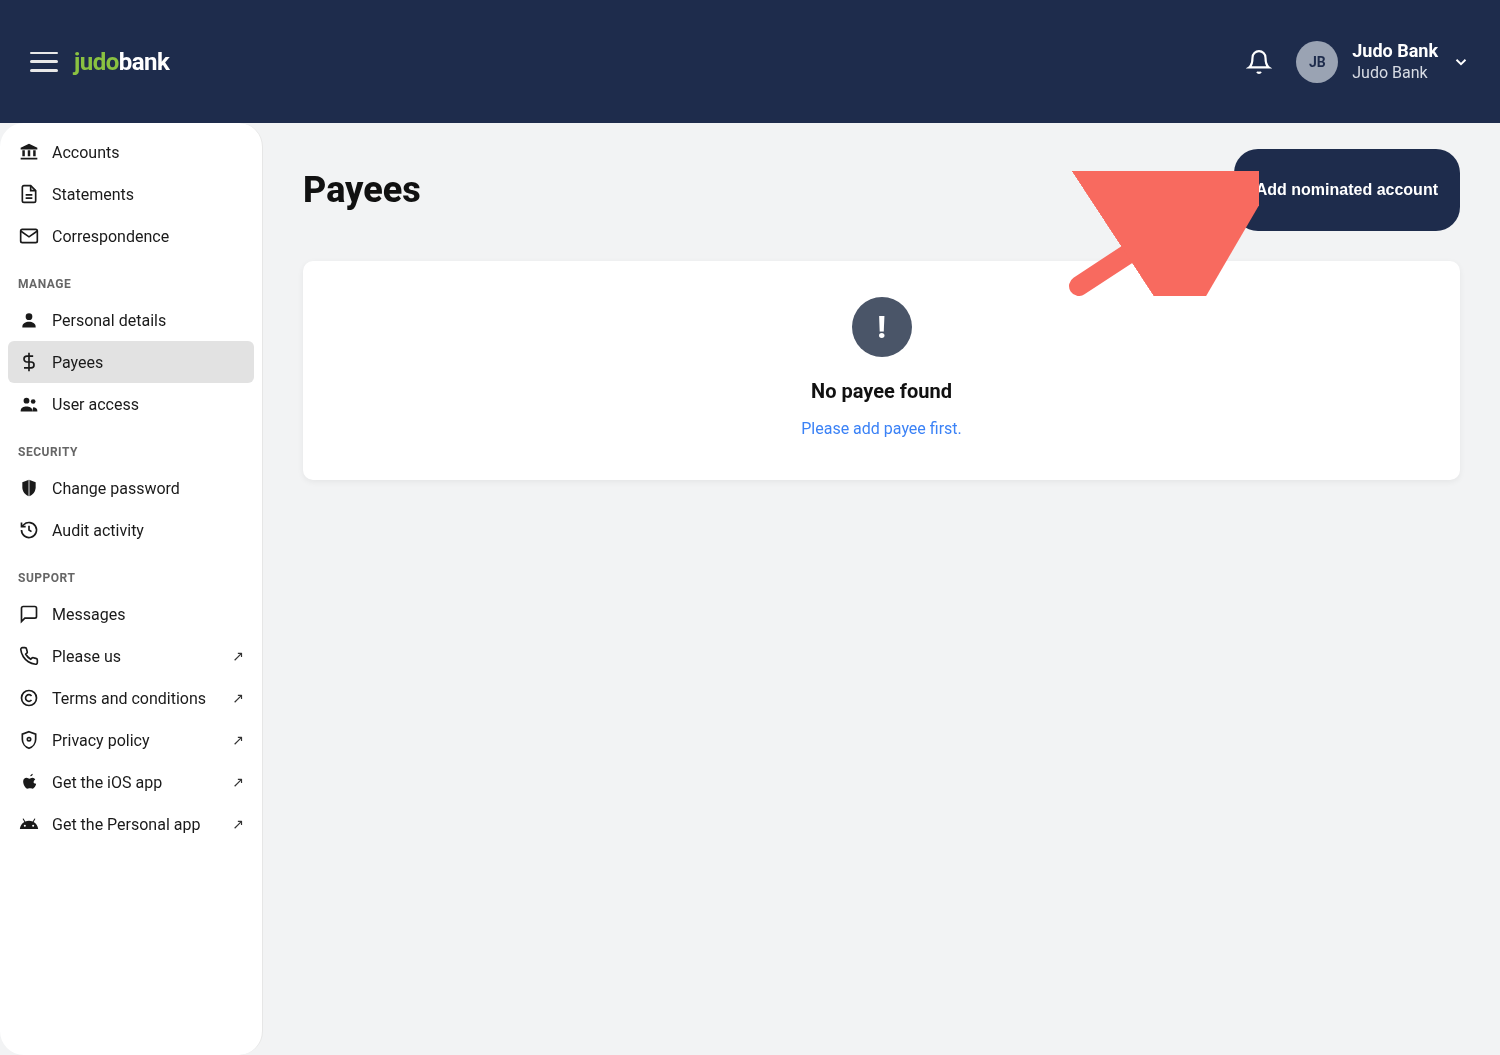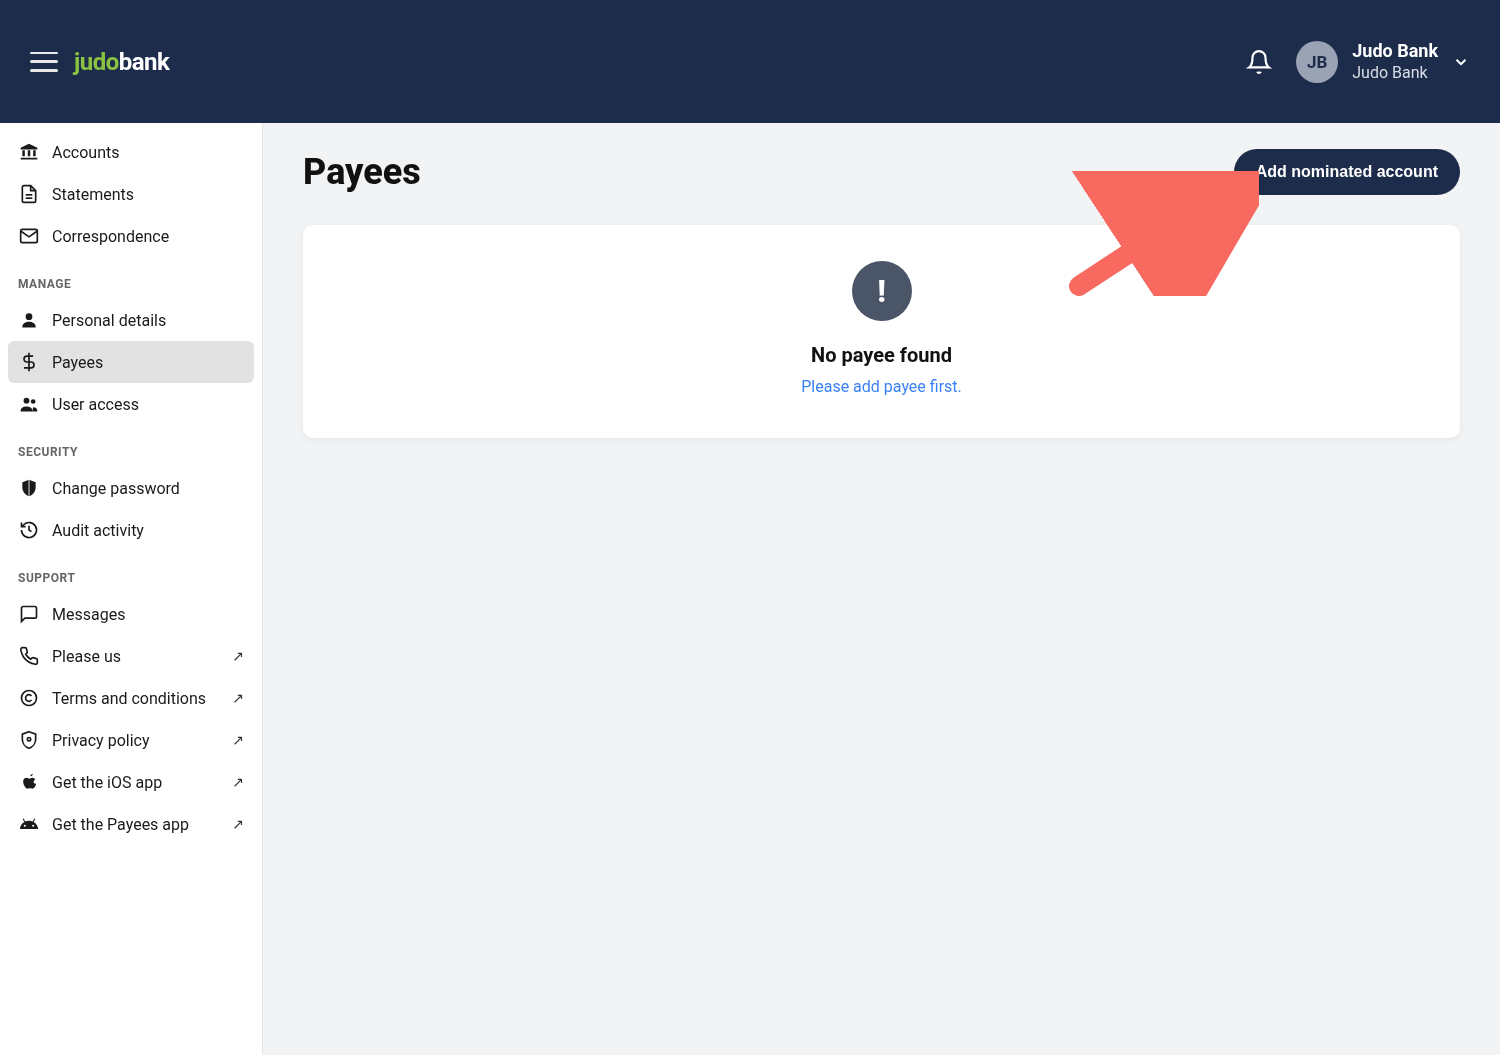--- a/index.html
+++ b/index.html
@@ -55,36 +55,37 @@
       gap: 14px;
       cursor: pointer;
     }
     .avatar {
       width: 42px;
       height: 42px;
       border-radius: 50%;
       background: #9aa3b3;
       color: #1e2c4c;
       font-weight: 700;
-      font-size: 17px;
+      font-size: 14px;
       display: flex;
       align-items: center;
       justify-content: center;
     }
     .user-text { color: #fff; line-height: 1.3; }
     .user-name { font-weight: 700; font-size: 18px; }
     .user-sub { font-size: 16px; color: #d8dce4; }
     .chevron-down { color: #fff; }
     .layout { display: flex; height: calc(100% - 123px); }
     .sidebar {
       width: 263px;
       background: #ffffff;
       padding: 8px;
       overflow-y: auto;
       border-right: 1px solid #e6e6e6;
+      border-radius: 24px;
     }
     .nav-item {
       display: flex;
       align-items: center;
       gap: 12px;
       padding: 10px 10px;
       border-radius: 6px;
       cursor: pointer;
       font-size: 16px;
       color: #1a1a1a;
@@ -117,21 +118,21 @@
     .page-title {
       font-size: 36px;
       font-weight: 800;
       color: #111;
     }
     .btn-primary {
       background: #1e2c4c;
       color: #fff;
       font-weight: 700;
       font-size: 16px;
-      padding: 14px 22px;
+      padding: 32px 22px;
       border-radius: 24px;
       border: none;
       cursor: pointer;
     }
     .card {
       background: #fff;
       border-radius: 10px;
       padding: 36px 24px 42px;
       box-shadow: 0 2px 6px rgba(0,0,0,0.06);
       text-align: center;
@@ -142,21 +143,21 @@
       border-radius: 50%;
       background: #4a5568;
       color: #fff;
       display: flex;
       align-items: center;
       justify-content: center;
       margin: 0 auto 22px;
       font-size: 32px;
       font-weight: 800;
     }
-    .empty-title { font-size: 20px; font-weight: 700; color: #111; margin-bottom: 10px; }
+    .empty-title { font-size: 20px; font-weight: 700; color: #111; margin-bottom: 16px; }
     .empty-sub { font-size: 16px; color: #3b82f6; }
     .arrow-annotation {
       position: absolute;
       top: 48px;
       left: 796px;
       pointer-events: none;
     }
     svg { display: block; }
   </style>
 </head>
@@ -341,21 +342,21 @@
       <span class="label">Get the iOS app</span>
       <span class="ext-icon">↗</span>
     </div>
 
     <div class="nav-item">
       <span class="icon">
         <svg width="20" height="20" viewBox="0 0 24 24" fill="currentColor">
             <path d="M17.6 9.48l1.84-3.18c.16-.31.04-.69-.26-.85a.637.637 0 0 0-.83.22l-1.88 3.24a11.463 11.463 0 0 0-8.94 0L5.65 5.67a.643.643 0 0 0-.87-.2c-.28.18-.37.54-.22.83L6.4 9.48C3.3 11.25 1.28 14.44 1 18h22c-.28-3.56-2.3-6.75-5.4-8.52zM7 15.25a1.25 1.25 0 1 1 0-2.5 1.25 1.25 0 0 1 0 2.5zm10 0a1.25 1.25 0 1 1 0-2.5 1.25 1.25 0 0 1 0 2.5z"></path>
           </svg>
       </span>
-      <span class="label">Get the Payees app</span>
+      <span class="label">Get the Personal app</span>
       <span class="ext-icon">↗</span>
     </div>
 
   </div>
 
   <div class="main">
     <div class="page-header">
       <h1 class="page-title">Payees</h1>
       <button class="btn-primary">Add nominated account</button>
     </div>

